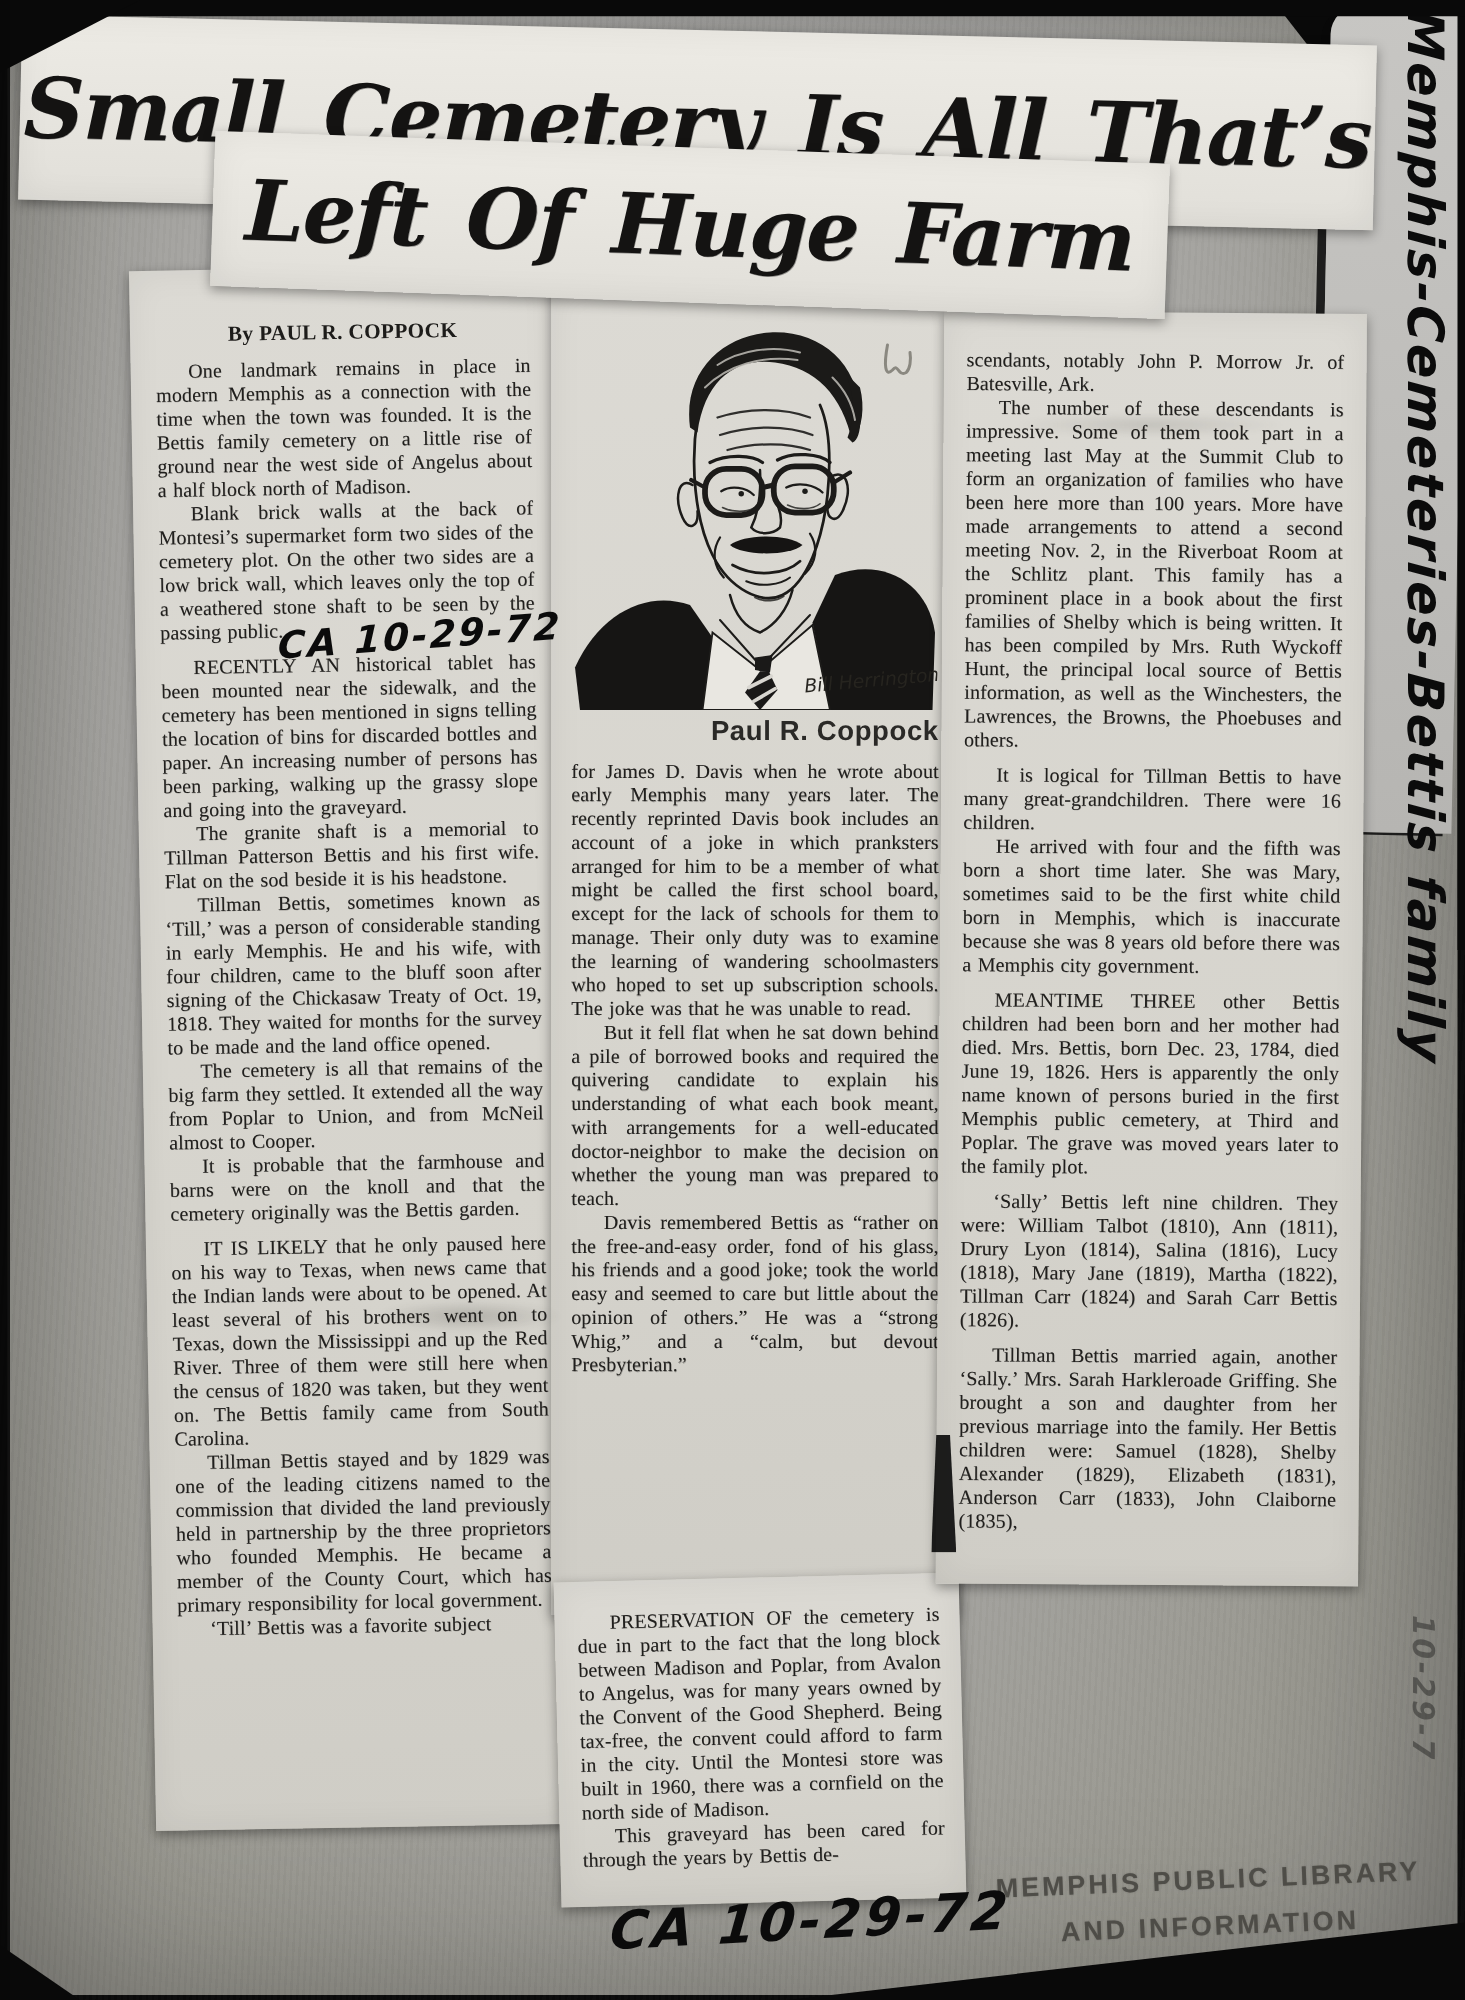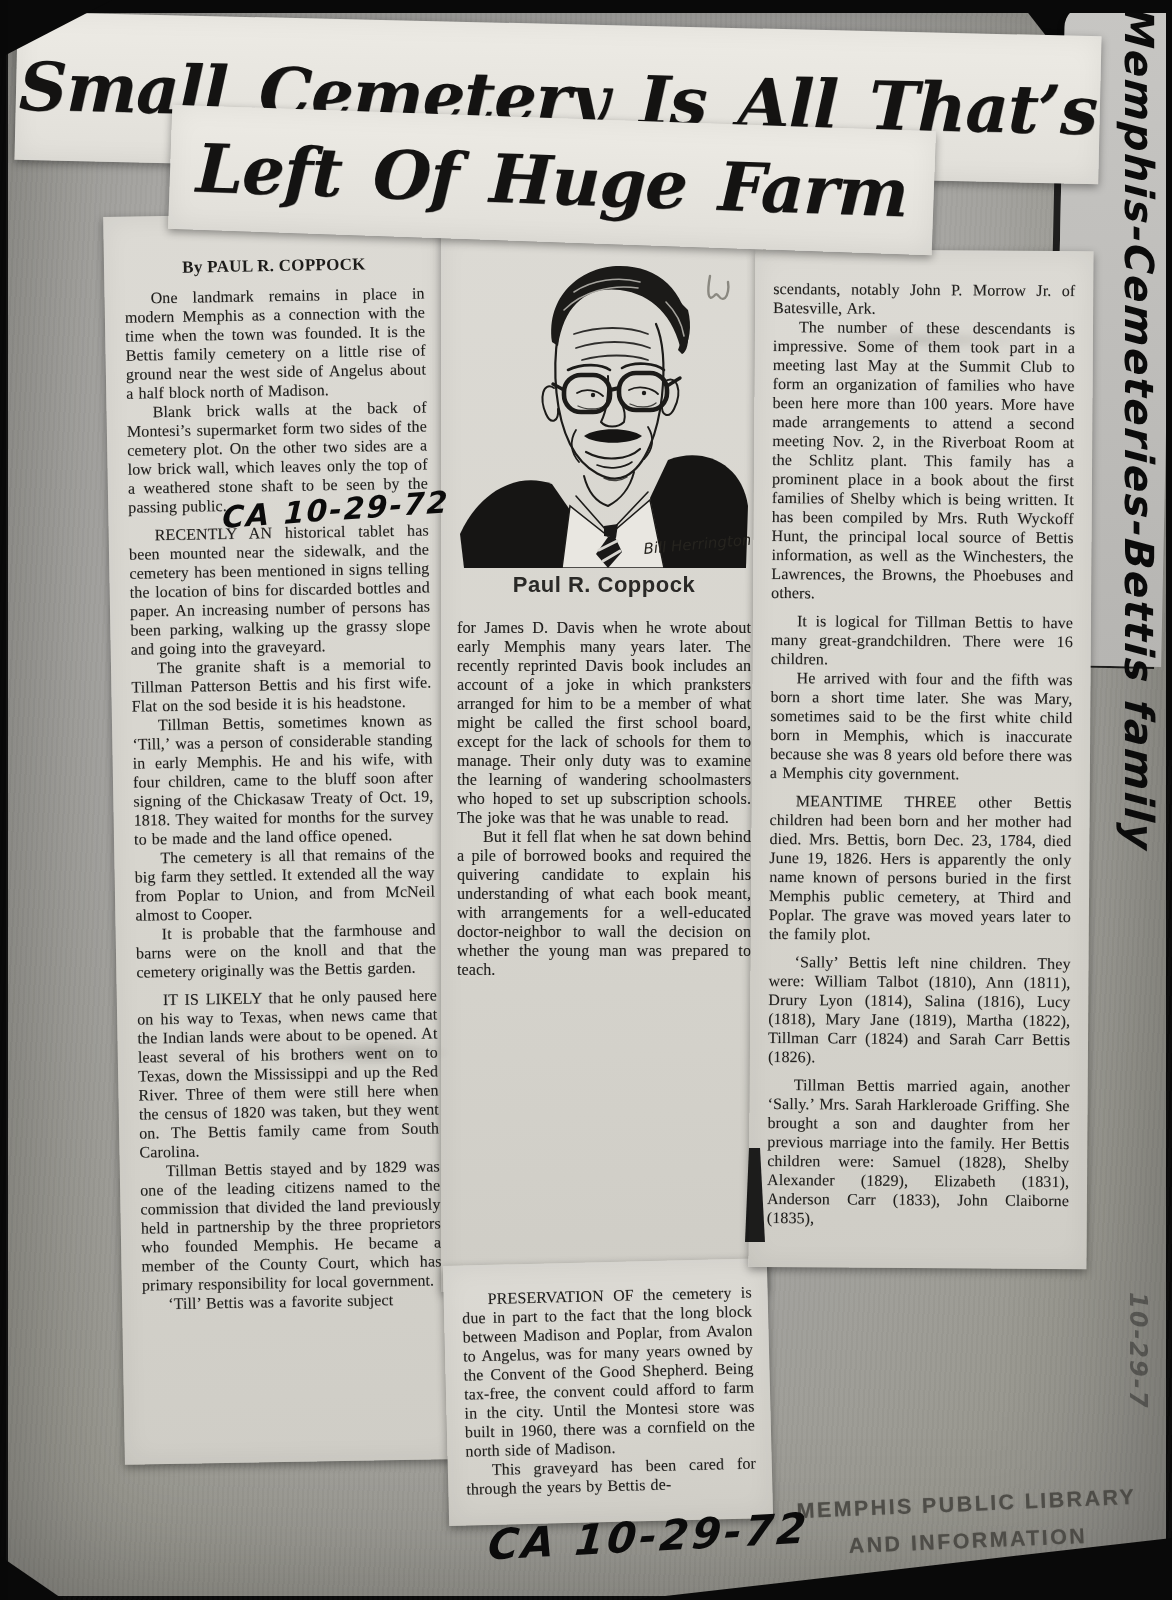--- a/index.html
+++ b/index.html
@@ -46,21 +46,21 @@
   .byline{text-align:center;font-weight:bold;font-size:17px;letter-spacing:.3px;color:#1d1c1a;margin:0 0 10px 0}
   p.art{
     margin:0;text-align:justify;font-size:16px;line-height:19px;text-indent:26px;
     color:#201f1d;text-shadow:.3px .3px 0 rgba(40,38,35,.35);letter-spacing:.1px;word-spacing:1px;
   }
   p.art.flush{text-indent:0}
   p.art.gap{margin-top:9px}
 
   .caption{
     font-family:"Liberation Sans",sans-serif;font-weight:bold;font-size:22px;
-    text-align:center;color:#2a2927;letter-spacing:.5px;margin:4px 0 20px 0;
+    text-align:right;color:#2a2927;letter-spacing:.5px;margin:4px 0 10px 0;
   }
 
   
   .marker{
     position:absolute;font-family:"DejaVu Sans",sans-serif;font-style:italic;font-weight:bold;
     color:#0b0b0b;white-space:nowrap;z-index:30;
   }
   #side-paper{
     position:absolute;left:1058px;top:6px;width:110px;height:660px;z-index:6;
     background:linear-gradient(180deg,#c7c6c3,#b6b5b2);
@@ -175,21 +175,22 @@
       <path d="M96,150 C85,143 81,160 88,176 C93,187 101,184 100,171" stroke-width="2"></path>
       <path d="M206,144 C219,135 225,153 216,171 C211,181 203,178 204,166" stroke-width="2"></path>
 
       <path d="M252,38 C249,54 250,64 256,58 C261,52 260,64 267,60 C270,57 271,50 270,44" stroke="#8a8880" stroke-width="2.4"></path>
 
       <text x="186" y="316" font-size="15" font-style="italic" font-family="DejaVu Sans, sans-serif" fill="#26241f" stroke="none" transform="rotate(-5 186 316)">Bill Herrington</text>
     </g>
   </svg>
   <div class="caption">Paul R. Coppock</div>
   <p class="art flush">for James D. Davis when he wrote about early Memphis many years later. The recently reprinted Davis book includes an account of a joke in which pranksters arranged for him to be a member of what might be called the first school board, except for the lack of schools for them to manage. Their only duty was to examine the learning of wandering schoolmasters who hoped to set up subscription schools. The joke was that he was unable to read.</p>
-  <p class="art">But it fell flat when he sat down behind a pile of borrowed books and required the quivering candidate to explain his understanding of what each book meant, with arrangements for a well-educated doctor-neighbor to wall the decision on whether the young man was prepared to teach.</p>
+  <p class="art">But it fell flat when he sat down behind a pile of borrowed books and required the quivering candidate to explain his understanding of what each book meant, with arrangements for a well-educated doctor-neighbor to make the decision on whether the young man was prepared to teach.</p>
+  <p class="art">Davis remembered Bettis as “rather on the free-and-easy order, fond of his glass, his friends and a good joke; took the world easy and seemed to care but little about the opinion of others.” He was a “strong Whig,” and a “calm, but devout Presbyterian.”</p>
 </div>
 
 <div class="clip" id="col-low">
   <p class="art">PRESERVATION OF the cemetery is due in part to the fact that the long block between Madison and Poplar, from Avalon to Angelus, was for many years owned by the Convent of the Good Shepherd. Being tax-free, the convent could afford to farm in the city. Until the Montesi store was built in 1960, there was a cornfield on the north side of Madison.</p>
   <p class="art">This graveyard has been cared for through the years by Bettis de-</p>
 </div>
 
 <div class="clip" id="col-right">
   <p class="art flush">scendants, notably John P. Morrow Jr. of Batesville, Ark.</p>
   <p class="art">The number of these descendants is impressive. Some of them took part in a meeting last May at the Summit Club to form an organization of families who have been here more than 100 years. More have made arrangements to attend a second meeting Nov. 2, in the Riverboat Room at the Schlitz plant. This family has a prominent place in a book about the first families of Shelby which is being written. It has been compiled by Mrs. Ruth Wyckoff Hunt, the principal local source of Bettis information, as well as the Winchesters, the Lawrences, the Browns, the Phoebuses and others.</p>

